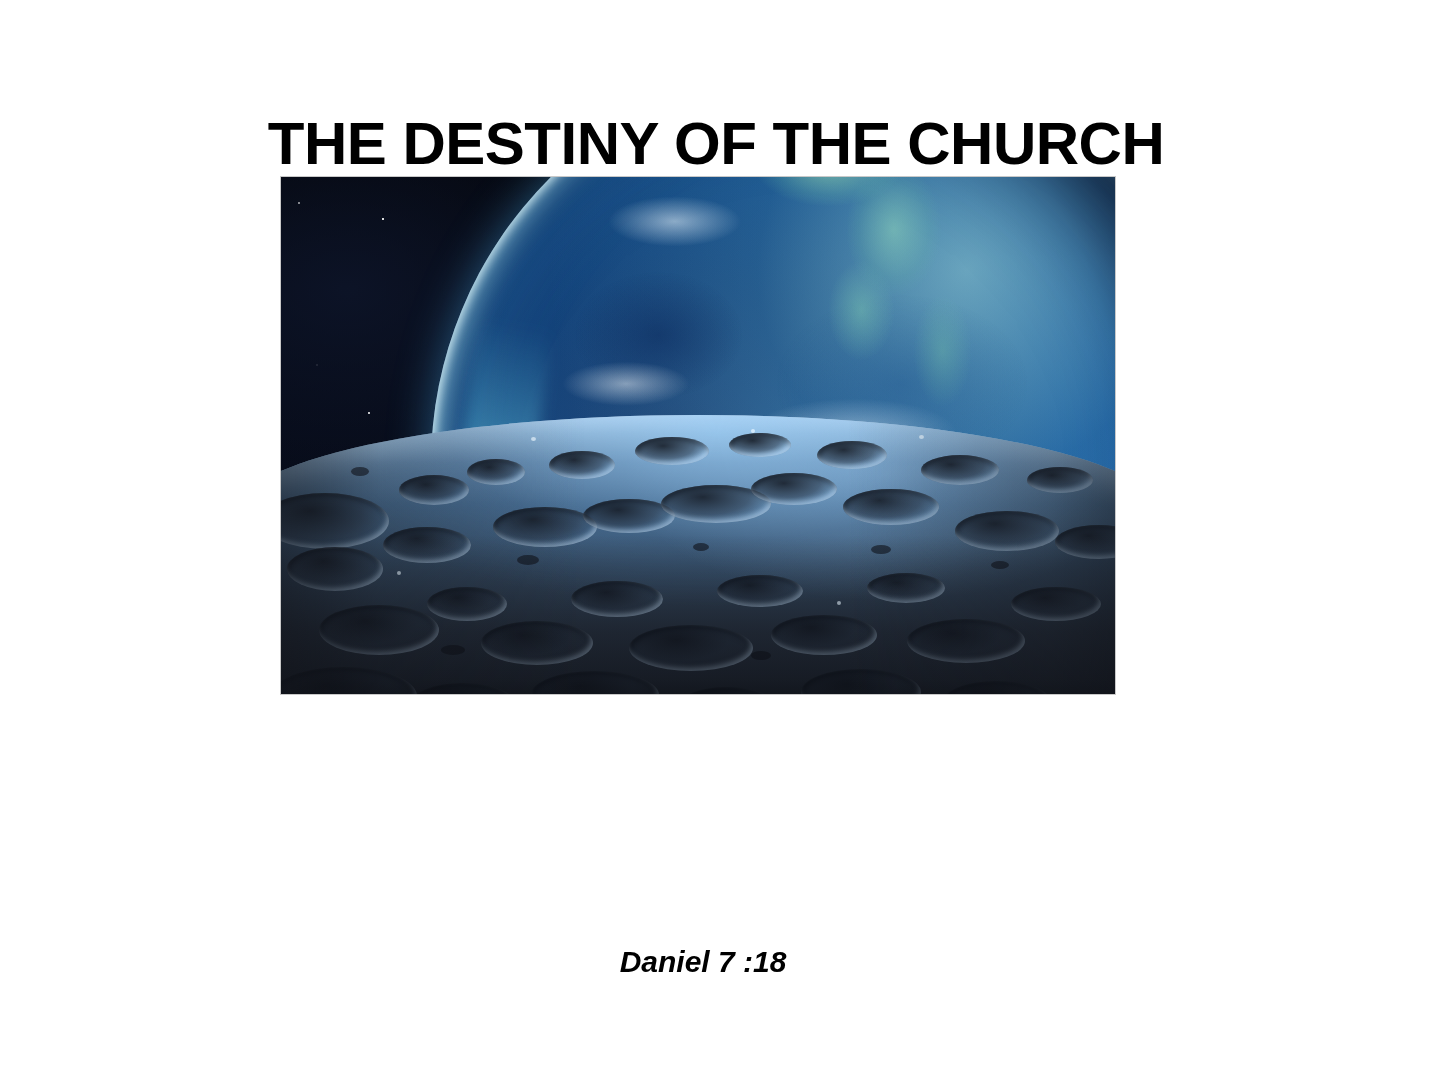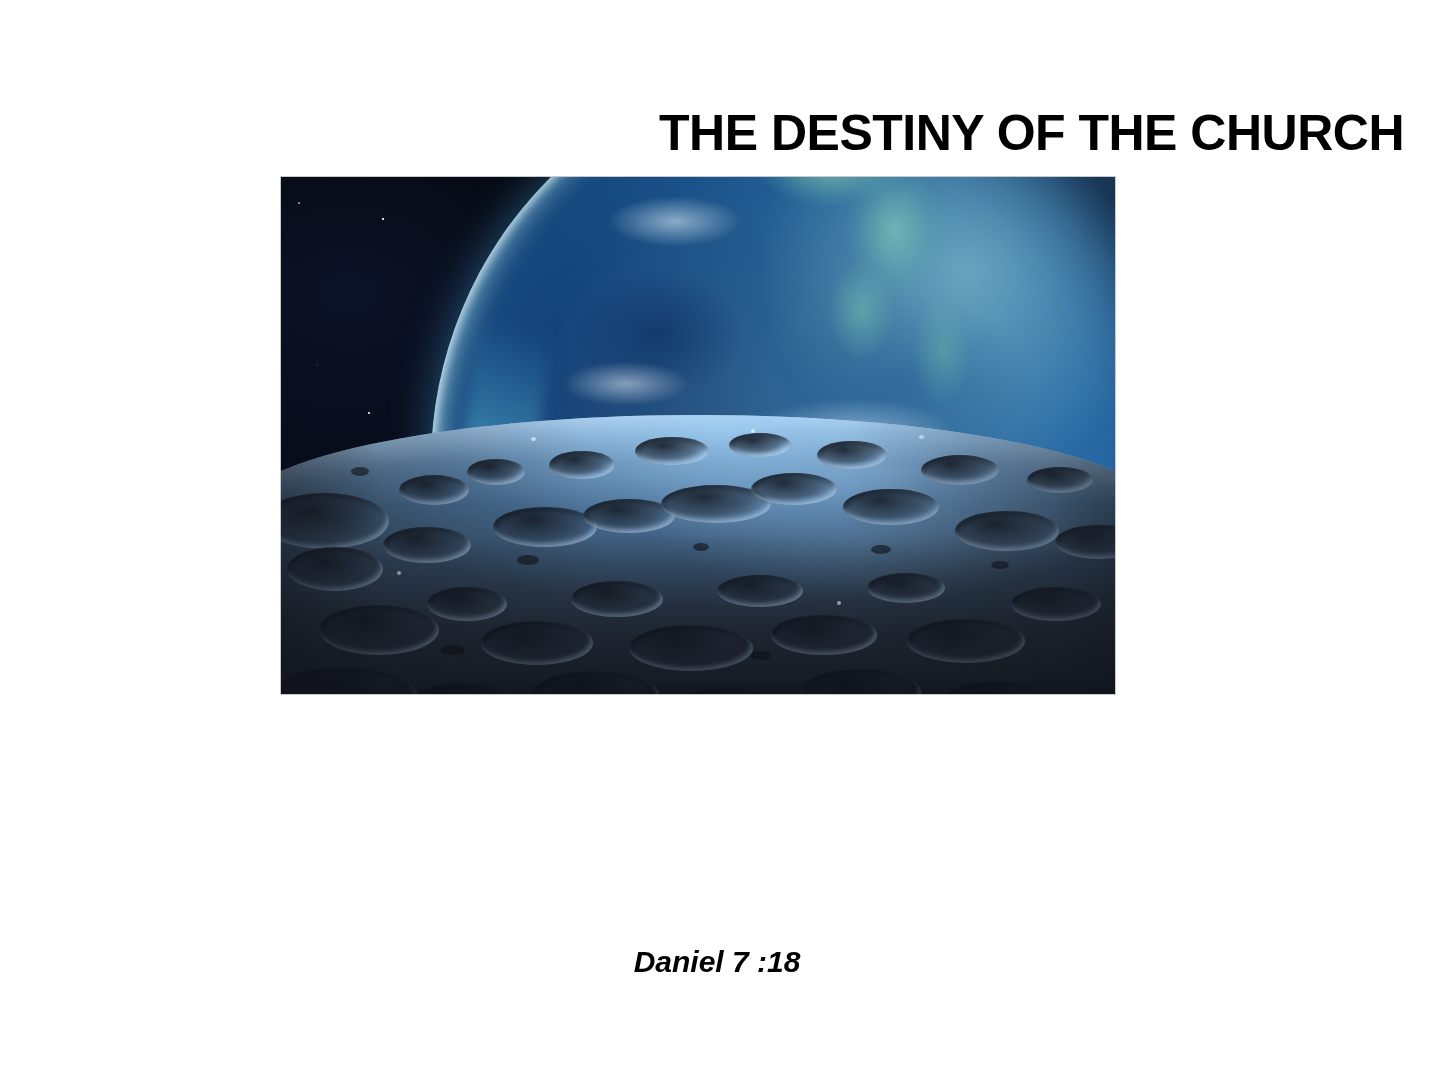--- a/index.html
+++ b/index.html
@@ -21,27 +21,27 @@
     position: absolute;
     left: 0; top: 0;
     width: 1440px;
     height: 1070px;
     background: #ffffff;
   }
 
   
   .slide-title {
     position: absolute;
-    left: 4px;
+    left: 16px;
     top: 72px;
     width: 1400px;
-    text-align: right;
+    text-align: center;
     font-family: "Liberation Sans", sans-serif;
     font-weight: bold;
-    font-size: 50px;
+    font-size: 60px;
     line-height: 1.08;
     letter-spacing: -0.5px;
     color: #000000;
     white-space: nowrap;
   }
 
   
   .picture {
     position: absolute;
     left: 281px;
@@ -250,21 +250,21 @@
     font-style: italic;
     font-weight: bold;
     font-size: 32px;
     line-height: 48px;
     color: #000000;
     padding: 0 100px;
     box-sizing: border-box;
   }
   .citation {
     position: absolute;
-    left: 18px;
+    left: 4px;
     top: 912px;
     width: 1398px;
     text-align: center;
     font-family: "Liberation Sans", sans-serif;
     font-style: italic;
     font-weight: bold;
     font-size: 30px;
     line-height: 40px;
     color: #000000;
   }

